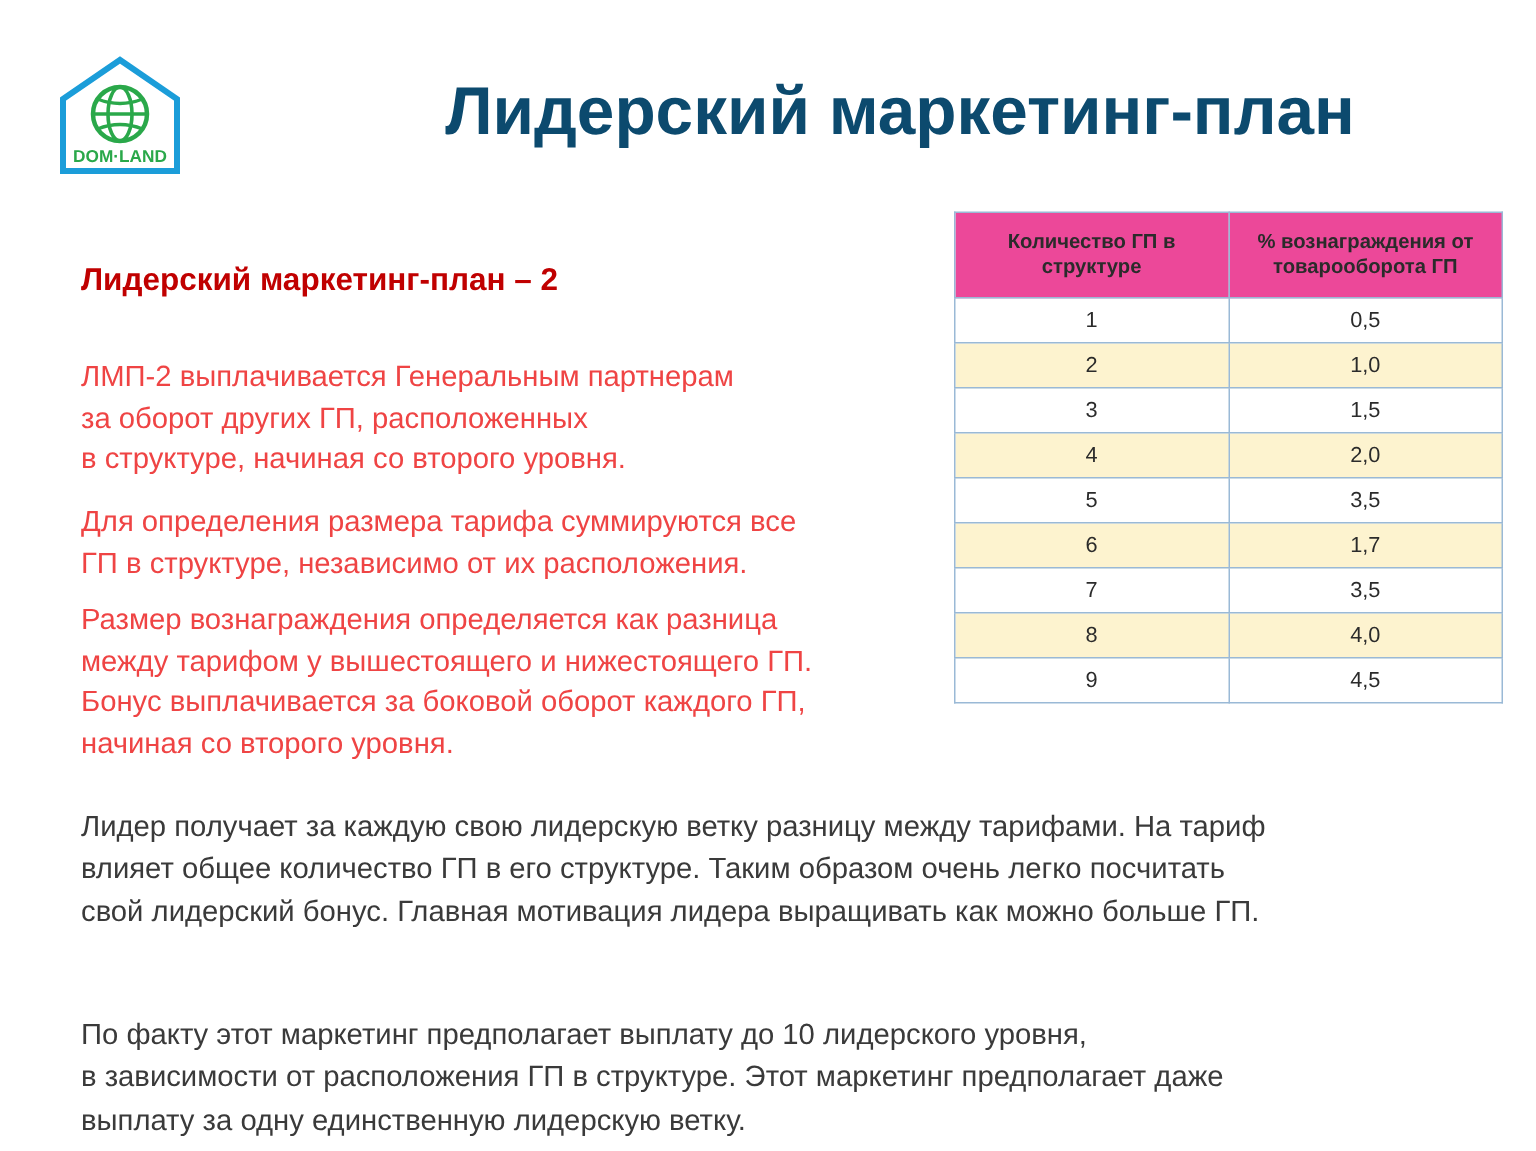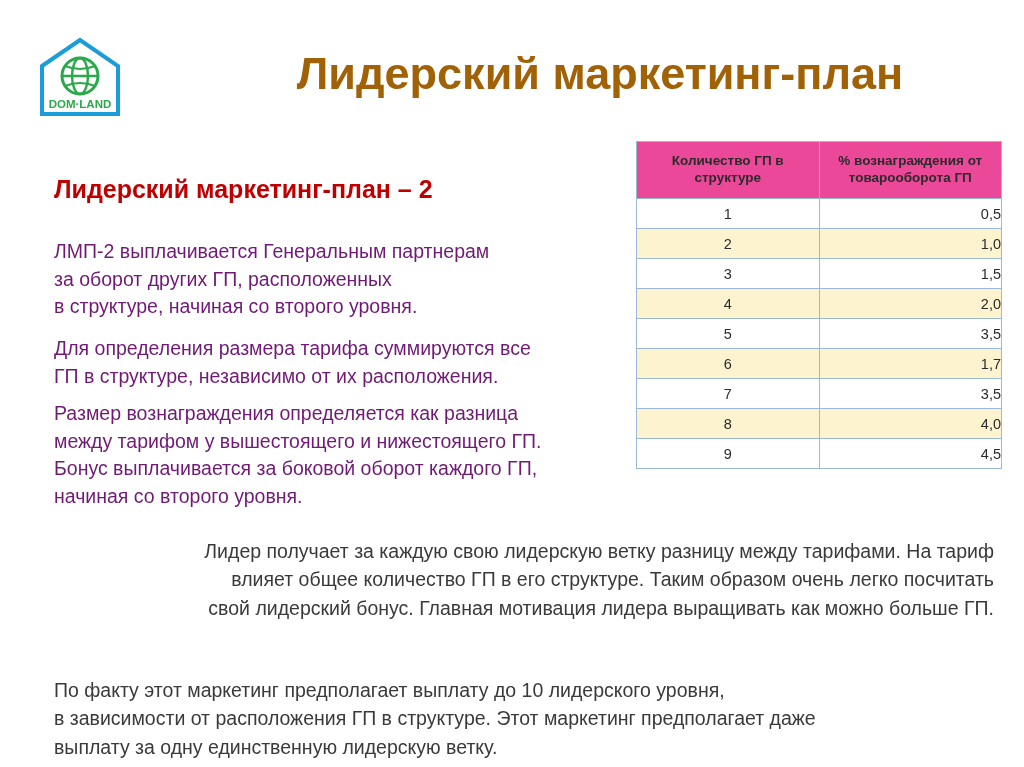--- a/index.html
+++ b/index.html
@@ -32,60 +32,60 @@
 
   
   .slide-title {
     position: absolute;
     left: 200px;
     top: 48px;
     width: 800px;
     text-align: center;
     font-size: 45px;
     font-weight: bold;
-    color: #a16207;
+    color: #0c4a6e;
     letter-spacing: 0px;
     white-space: nowrap;
   }
 
   
   .subtitle {
     position: absolute;
     left: 54px;
     top: 175px;
-    font-size: 25px;
+    font-size: 21px;
     font-weight: bold;
     color: #c00000;
     white-space: nowrap;
   }
 
   
   .para {
     position: absolute;
     left: 54px;
     font-size: 19.5px;
-    color: #701a75;
+    color: #ef4444;
     line-height: 1.42;
     white-space: pre-line;
   }
   .p1 { top: 238px; }
   .p2 { top: 335px; }
   .p3 { top: 400px; }
 
   
   .wide {
     position: absolute;
     left: 54px;
     width: 940px;
     font-size: 19.5px;
     color: #3a3a3a;
     line-height: 1.45;
     white-space: pre-line;
   }
-  .w1 { top: 537px; text-align: right; }
+  .w1 { top: 537px; }
   .w2 { top: 634px; margin-top: 42px; }
 
   
   .rate-table {
     position: absolute;
     left: 636px;
     top: 141px;
     width: 366px;
     border-collapse: collapse;
     table-layout: fixed;
@@ -102,21 +102,21 @@
   }
   .rate-table th {
     background: #ec4899;
     font-weight: bold;
     font-size: 13.5px;
     line-height: 1.25;
     height: 50px;
     padding: 3px 4px;
   }
   .rate-table td.c0 { width: 183px; }
-  .rate-table td.c1 { width: 183px; text-align: right; }
+  .rate-table td.c1 { width: 183px; }
   .row-alt td { background: #fdf3cf; }
   .row-plain td { background: #ffffff; }
   .cell-note { font-size: 14px; }
 </style>
 </head>
 <body>
 
 <div class="slide">
 
   <div class="logo">

